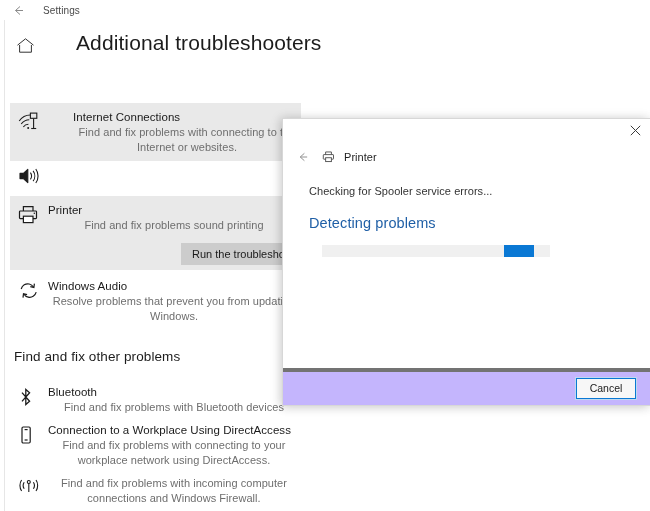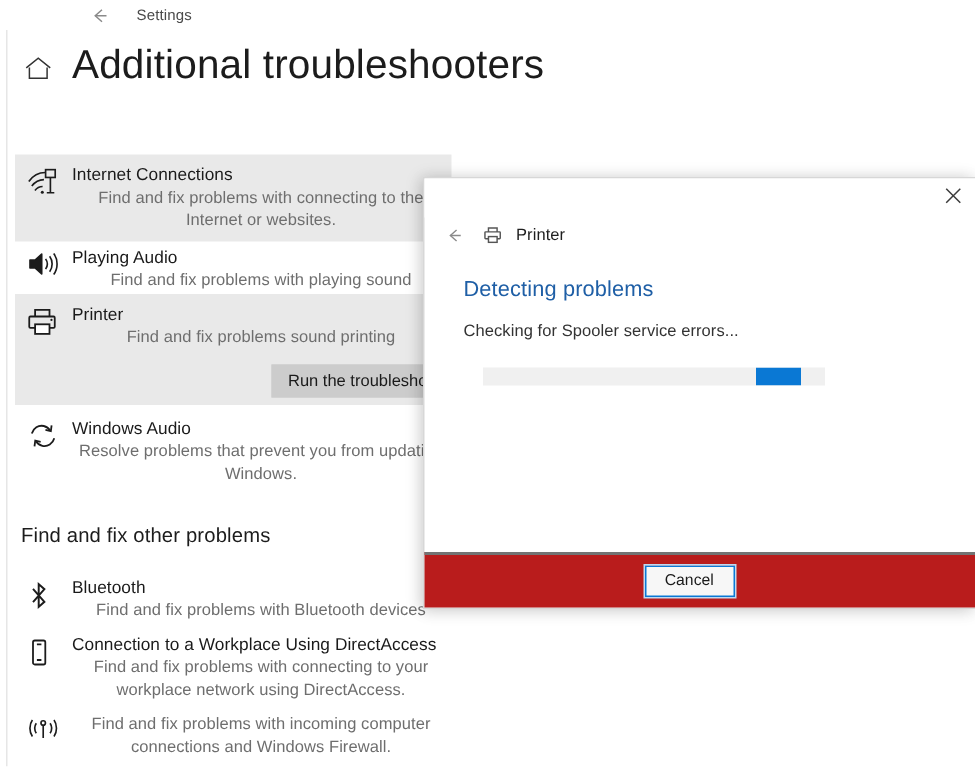--- a/index.html
+++ b/index.html
@@ -35,21 +35,20 @@
   }
 
   
   #settings-titlebar {
     position: absolute;
     left: 0; top: 0;
     width: 650px; height: 20px;
     display: flex;
     align-items: center;
     background: #ffffff;
-    padding-left: 48px;
   }
   #back-arrow-titlebar {
     width: 26px;
     height: 18px;
     display: flex;
     align-items: center;
     justify-content: center;
     color: #8a8a8a;
     font-size: 12px;
     line-height: 1;
@@ -74,25 +73,26 @@
   #home-icon {
     width: 22px;
     height: 22px;
     display: flex;
     align-items: flex-end;
     justify-content: center;
     color: #333333;
     margin-right: 12px;
   }
   #page-title {
-    font-size: 27px;
+    font-size: 21px;
     font-weight: 400;
     color: #1c1c1c;
     letter-spacing: 0.1px;
     white-space: nowrap;
+    margin-left: 28px;
   }
 
   
   .section-heading {
     position: absolute;
     left: 14px;
     font-size: 13.5px;
     font-weight: 400;
     color: #1c1c1c;
     letter-spacing: 0.1px;
@@ -134,21 +134,21 @@
     font-size: 11px;
     color: #6e6e6e;
     line-height: 14.5px;
     letter-spacing: 0.05px;
     margin-top: 1px;
     max-width: 252px;
     text-align: center;
   }
 
   
-  #ts-row-internet     { top: 103px; }
+  #ts-row-internet     { top: 103px; gap: 25px; }
   #ts-row-audio        { top: 158px; }
   #ts-row-printer      { top: 196px;  height: 74px; }
   #ts-row-windowsupdate{ top: 272px; }
   #ts-row-bluetooth    { top: 378px; }
   #ts-row-directaccess { top: 416px; }
   #ts-row-incoming     { top: 468px; }
 
   
   #run-troubleshooter-button {
     position: absolute;
@@ -267,25 +267,25 @@
   #progress-bar-chunk {
     position: absolute;
     top: 0;
     height: 12px;
     background: #0a78d4;
   }
 
   #dialog-footer {
     height: 37px;
     min-height: 37px;
-    background: #b91c1c;
-    border-top: 2px solid #737373;
-    display: flex;
-    align-items: center;
-    justify-content: center;
+    background: #c4b5fd;
+    border-top: 4px solid #737373;
+    display: flex;
+    align-items: center;
+    justify-content: flex-end;
     padding-right: 14px;
   }
   #cancel-button {
     min-width: 60px;
     height: 21px;
     padding: 0 10px;
     background: #f7f7f7;
     border: 1px solid #0a78d4;
     outline: 1px solid #bfd9f0;
     color: #1a1a1a;
@@ -345,24 +345,20 @@
 
   <div class="ts-row" id="ts-row-audio">
     <div class="ts-icon">
       <svg width="22" height="18" viewBox="0 0 22 18" fill="none" stroke="currentColor" stroke-width="1.1">
         <path d="M2.0 6.4 L5.4 6.4 L9.8 2.4 L9.8 15.6 L5.4 11.6 L2.0 11.6 Z" fill="currentColor" stroke="currentColor" stroke-linejoin="round"></path>
         <path d="M12.4 5.6 C13.8 7.6 13.8 10.4 12.4 12.4"></path>
         <path d="M15.1 3.8 C17.3 6.8 17.3 11.2 15.1 14.2"></path>
         <path d="M17.8 2.0 C20.8 6.0 20.8 12.0 17.8 16.0"></path>
       </svg>
     </div>
-    <div class="ts-text">
-      <div class="ts-name">Playing Audio</div>
-      <div class="ts-desc">Find and fix problems with playing sound</div>
-    </div>
   </div>
 
   <div class="ts-row selected" id="ts-row-printer">
     <div class="ts-icon">
       <svg width="22" height="20" viewBox="0 0 22 20" fill="none" stroke="currentColor" stroke-width="1.2">
         <path d="M5.4 6.0 L5.4 1.6 L15.0 1.6 L15.0 6.0"></path>
         <rect x="1.5" y="6.0" width="17.0" height="7.6" rx="0.8"></rect>
         <rect x="5.4" y="11.2" width="9.6" height="6.4" fill="#ffffff"></rect>
         <circle cx="16.3" cy="8.3" r="0.75" fill="currentColor" stroke="none"></circle>
       </svg>
@@ -458,22 +454,22 @@
       <svg width="14" height="12" viewBox="0 0 22 20" fill="none" stroke="currentColor" stroke-width="1.6">
         <path d="M5.4 6.0 L5.4 1.6 L15.0 1.6 L15.0 6.0"></path>
         <rect x="1.5" y="6.0" width="17.0" height="7.6" rx="0.8"></rect>
         <rect x="5.4" y="11.2" width="9.6" height="6.4" fill="#ffffff"></rect>
       </svg>
     </div>
     <div id="dialog-header-title">Printer</div>
   </div>
 
   <div id="dialog-body">
+    <div id="progress-status-text">Checking for Spooler service errors...</div>
     <div id="detecting-problems-heading" style="color: rgb(31, 95, 166);">Detecting problems</div>
-    <div id="progress-status-text">Checking for Spooler service errors...</div>
     <div id="progress-bar-track" style="background: rgb(240, 240, 240);">
       <div id="progress-bar-chunk" style="left: 80%; width: 13%; background: rgb(10, 120, 212);"></div>
     </div>
   </div>
 
   <div id="dialog-footer">
     <button id="cancel-button">Cancel</button>
   </div>
 
 </div>

